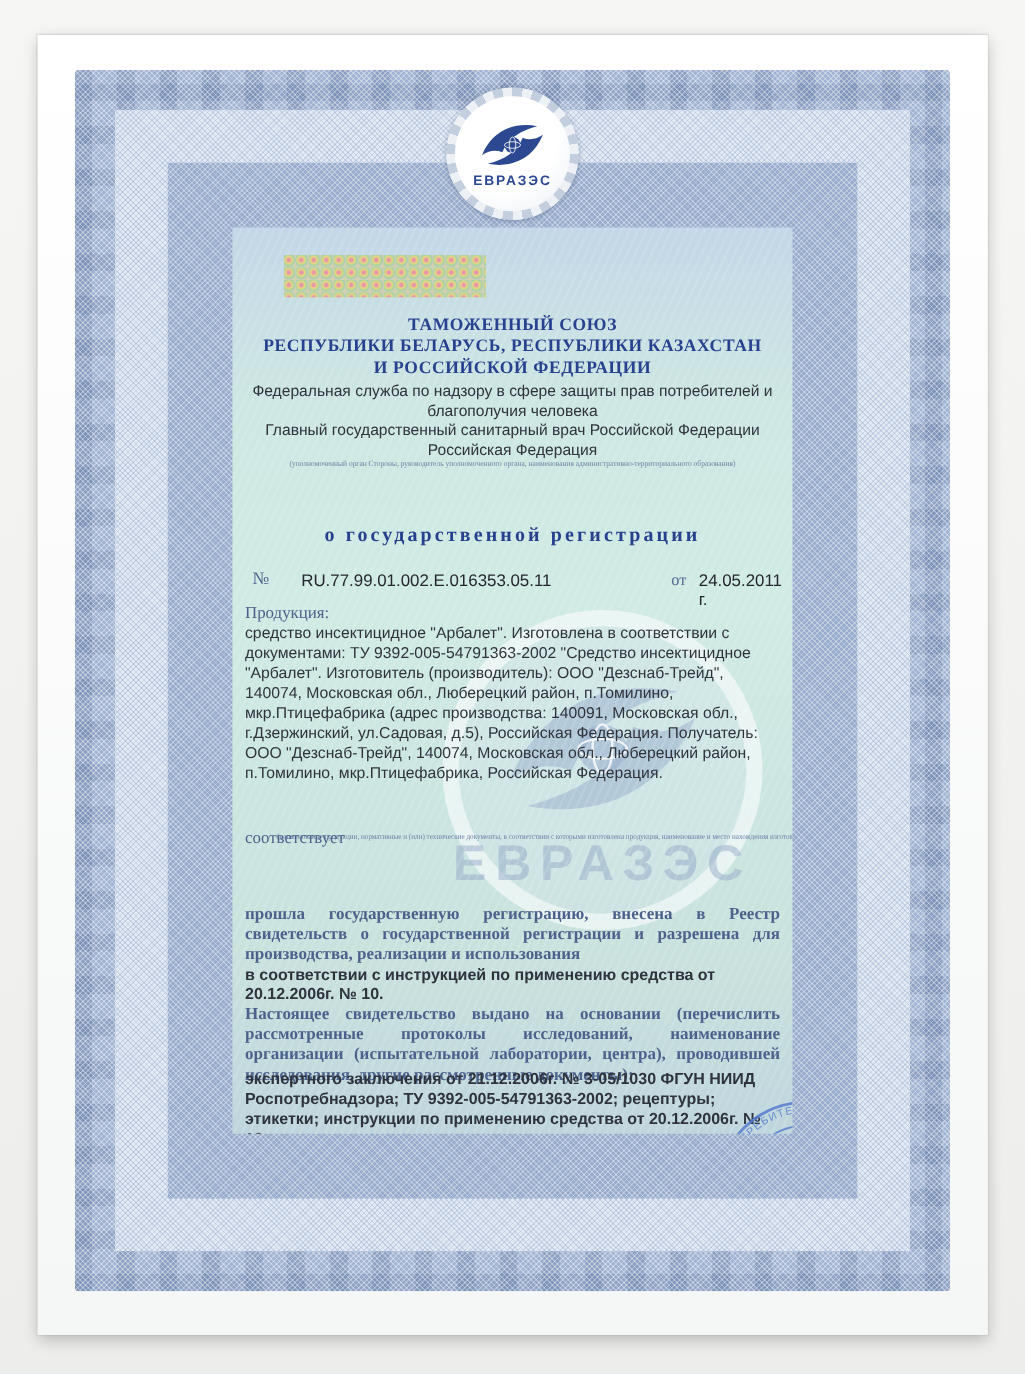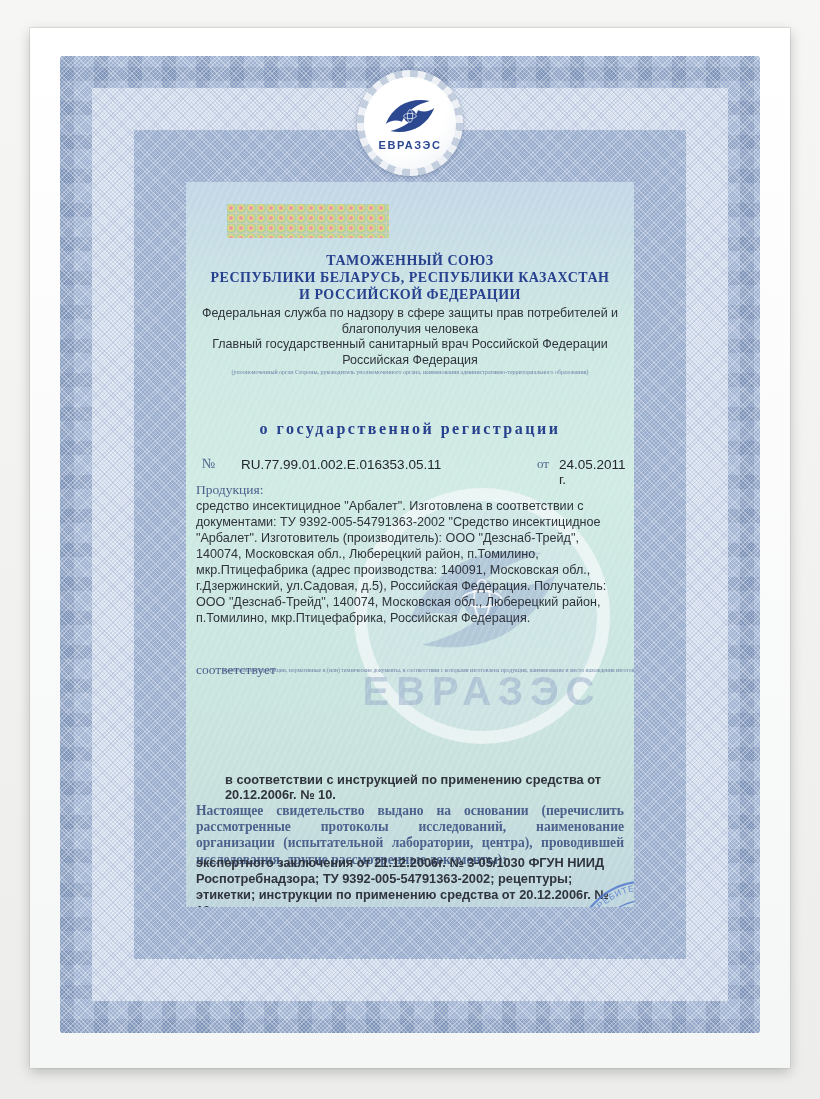--- a/index.html
+++ b/index.html
@@ -56,21 +56,21 @@
   .number-row .date-value { position:absolute; left:363px; top:1px; color:#23272e; }
 
   .product-label { top:300px; font-size:13.5px; }
   .product-text  { top:316px; font-size:12.6px; line-height:16px; }
   .product-note  { top:484px; transform:scaleX(.88); }
 
   .compliance-label { top:480px; font-size:13.5px; }
   .compliance-text  { top:511px; font-size:12.8px; line-height:16px; }
 
   .reg-statement { top:541px; font-size:13.6px; line-height:16.2px; text-align:justify; font-weight:bold; }
-  .reg-instruction { top:590px; font-size:12.8px; font-weight:bold;margin-left:29px; }
+  .reg-instruction { top:590px; font-size:12.8px; font-weight:bold; }
 
   .basis-text { top:621px; font-size:13.6px; line-height:16.2px; text-align:justify; font-weight:bold; }
   .basis-docs { top:673px; font-size:12.8px; line-height:16px; font-weight:bold; }
 
   
   .medallion { position:absolute; left:50%; top:42px; width:106px; height:106px; margin-left:-53px; z-index:6; }
   .medallion .gear { position:absolute; inset:0; border-radius:50%;
         background:repeating-conic-gradient(#c3cfdf 0 9deg, #edf1f6 9deg 18deg);
         box-shadow:0 1px 4px rgba(40,60,100,.35); }
   .medallion .disc { position:absolute; inset:7px; border-radius:50%;
@@ -142,20 +142,21 @@
               <span class="date-label">от</span>
               <span class="date-value sans-dark">24.05.2011 г.</span>
             </div>
 
             <div class="abs serif-blue product-label textblock">Продукция:</div>
             <div class="abs sans-dark product-text textblock">средство инсектицидное "Арбалет". Изготовлена в соответствии с документами: ТУ 9392-005-54791363-2002 "Средство инсектицидное "Арбалет". Изготовитель (производитель): ООО "Дезснаб-Трейд", 140074, Московская обл., Люберецкий район, п.Томилино, мкр.Птицефабрика (адрес производства: 140091, Московская обл., г.Дзержинский, ул.Садовая, д.5), Российская Федерация. Получатель: ООО "Дезснаб-Трейд", 140074, Московская обл., Люберецкий район, п.Томилино, мкр.Птицефабрика, Российская Федерация.</div>
             <div class="abs tiny-note product-note textblock">(наименование продукции, нормативные и (или) технические документы, в соответствии с которыми изготовлена продукция, наименование и место нахождения изготовителя (производителя), получателя)</div>
 
             <div class="abs serif-blue compliance-label textblock">соответствует</div>
 
+            <div class="abs serif-blue reg-statement textblock">прошла государственную регистрацию, внесена в Реестр свидетельств о государственной регистрации и разрешена для производства, реализации и использования</div>
             <div class="abs sans-dark reg-instruction textblock">в соответствии с инструкцией по применению средства от 20.12.2006г. № 10.</div>
 
             <div class="abs serif-blue basis-text textblock">Настоящее свидетельство выдано на основании (перечислить рассмотренные протоколы исследований, наименование организации (испытательной лаборатории, центра), проводившей исследования, другие рассмотренные документы):</div>
             <div class="abs sans-dark basis-docs textblock">экспертного заключения от 21.12.2006г. № 3-05/1030 ФГУН НИИД Роспотребнадзора; ТУ 9392-005-54791363-2002; рецептуры; этикетки; инструкции по применению средства от 20.12.2006г. № 10.</div>
 
             <svg class="stamp" viewBox="0 0 160 160">
               <defs>
                 <path id="ringPath" d="M80,14 a66,66 0 1,1 -0.01,0 Z"></path>
               </defs>
               <circle cx="80" cy="80" r="75" fill="none" stroke="#567cd0" stroke-width="2.4"></circle>

